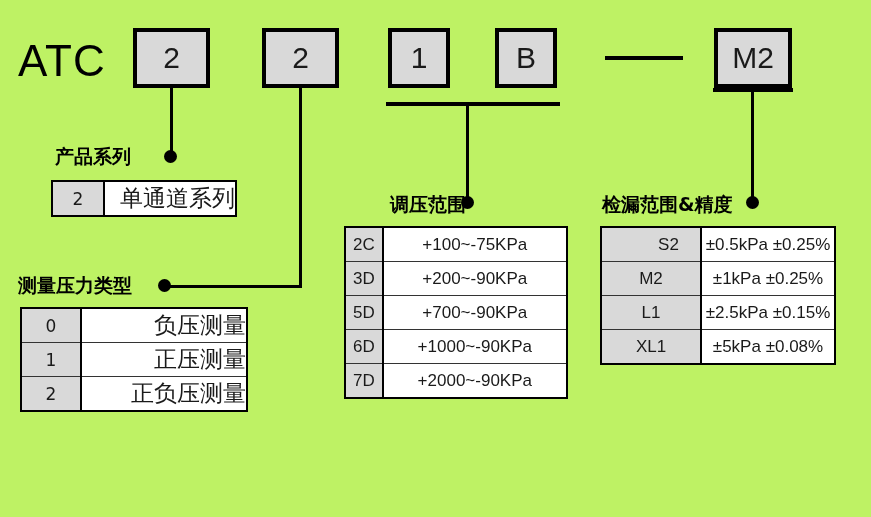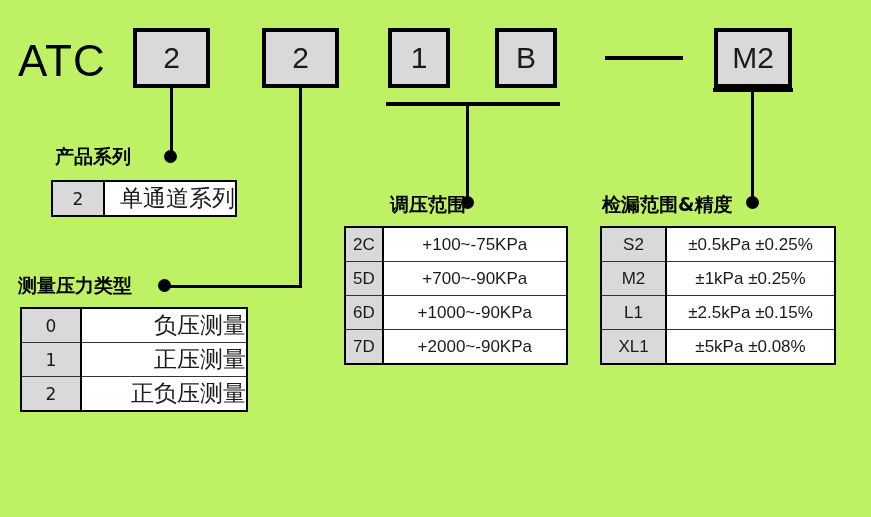--- a/index.html
+++ b/index.html
@@ -155,40 +155,44 @@
 
   <div class="caption" style="left:346px; top:192px;margin-left:44px;">调压范围</div>
 
   <table class="spec-table" style="left:344px; top:226px; width:224px;">
     <tbody>
       <tr>
         <td class="code">2C</td>
         <td class="desc">+100~-75KPa</td>
       </tr>
       <tr>
+        <td class="code">3D</td>
+        <td class="desc">+200~-90KPa</td>
+      </tr>
+      <tr>
         <td class="code">5D</td>
         <td class="desc">+700~-90KPa</td>
       </tr>
       <tr>
         <td class="code">6D</td>
         <td class="desc">+1000~-90KPa</td>
       </tr>
       <tr>
         <td class="code">7D</td>
         <td class="desc">+2000~-90KPa</td>
       </tr>
     </tbody>
   </table>
 
   <div class="caption" style="left:602px; top:192px;">检漏范围&amp;精度</div>
 
   <table class="spec-table" style="left:600px; top:226px; width:236px;">
     <tbody>
       <tr>
-        <td class="code" style="width:63px;">S2</td>
+        <td class="code" style="width:63px;padding-left:35px;">S2</td>
         <td class="desc">±0.5kPa ±0.25%</td>
       </tr>
       <tr>
         <td class="code">M2</td>
         <td class="desc">±1kPa ±0.25%</td>
       </tr>
       <tr>
         <td class="code">L1</td>
         <td class="desc">±2.5kPa ±0.15%</td>
       </tr>

